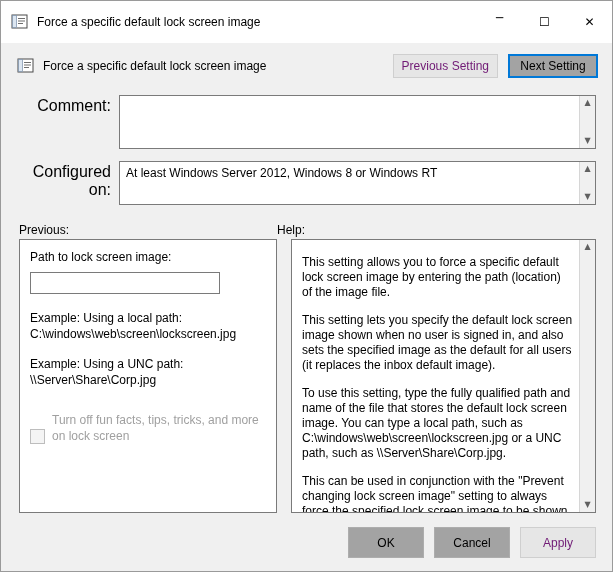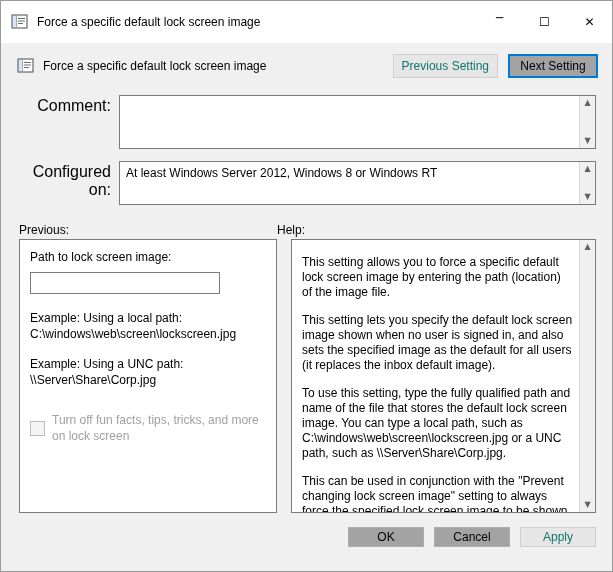--- a/index.html
+++ b/index.html
@@ -97,21 +97,21 @@
     font-size: 12px;
     background: #a3a3a3;
     border: 1px solid #adadad;
     height: 24px;
     min-width: 90px;
     padding: 0 8px;
     color: #000;
     cursor: default;
   }
   .btn:disabled, .btn.disabled {
-    color: #0f766e;
+    color: #701a75;
     background: #e6e6e6;
     border-color: #cfcfcf;
   }
   .btn.focused {
     border: 2px solid #0078d7;
   }
 
   
   .top-section {
     display: flex;
@@ -239,21 +239,21 @@
     margin-bottom: 16px;
     display: block;
   }
   .opt-text {
     font-size: 12px;
     line-height: 16px;
     margin-bottom: 14px;
   }
   .checkbox-row {
     display: flex;
-    align-items: center;
+    align-items: flex-end;
     margin-top: 24px;
     color: #a0a0a0;
   }
   .checkbox-box {
     width: 13px; height: 13px;
     border: 1px solid #bdbdbd;
     background: #f4f4f4;
     margin-right: 7px;
     flex: 0 0 auto;
     margin-top: 1px;
@@ -267,21 +267,21 @@
   }
 
   
   .bottom-row {
     display: flex;
     justify-content: flex-end;
     gap: 10px;
     padding: 14px 16px 0 0;
     box-sizing: border-box;
   }
-  .bottom-row .btn { min-width: 76px; height: 20px; }
+  .bottom-row .btn { min-width: 76px; height: 31px; }
 
   .icon-svg { display:block; }
 </style>
 </head>
 <body>
 
 <div id="window">
 
   <div class="titlebar">
     <span class="app-icon">

